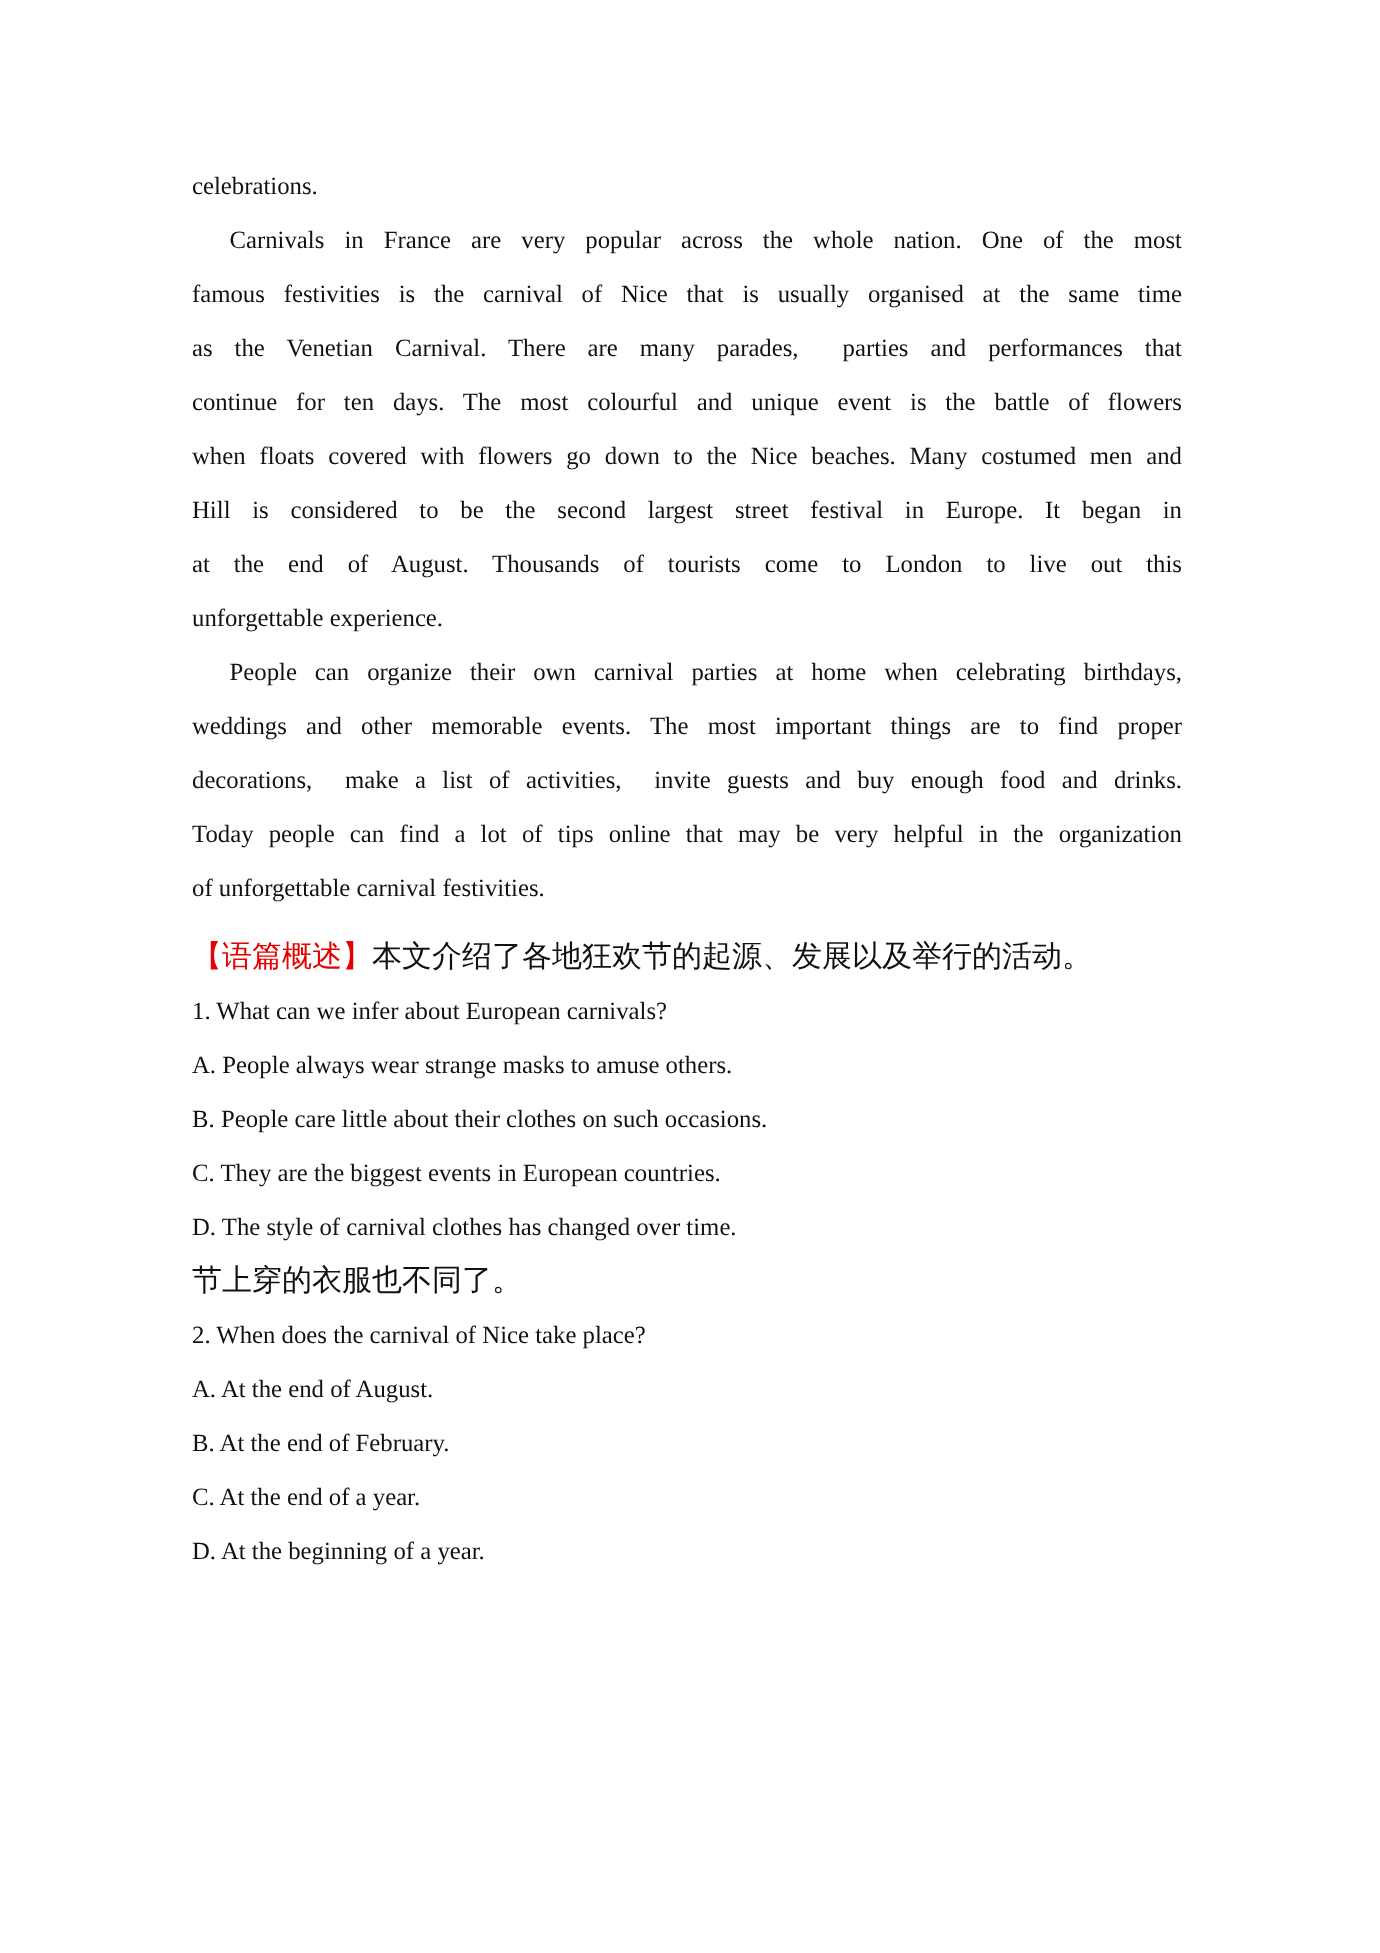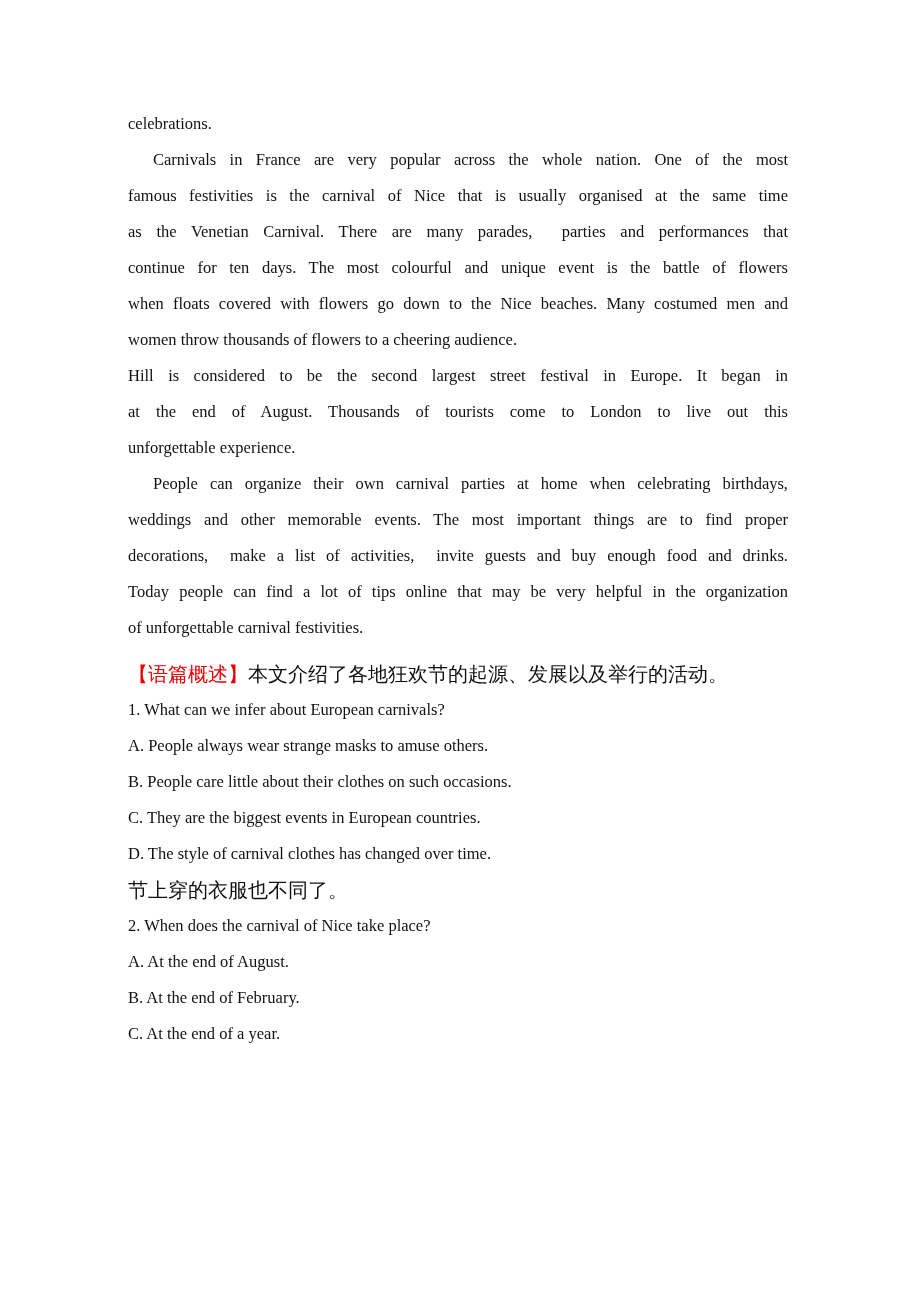--- a/index.html
+++ b/index.html
@@ -47,21 +47,20 @@
 
 <div class="page">
 
   <div class="line">celebrations.</div>
 
   <div class="line justify indent">Carnivals in France are very popular across the whole nation. One of the most</div>
   <div class="line justify">famous festivities is the carnival of Nice that is usually organised at the same time</div>
   <div class="line justify">as the Venetian Carnival. There are many parades,  parties and performances that</div>
   <div class="line justify">continue for ten days. The most colourful and unique event is the battle of flowers</div>
   <div class="line justify">when floats covered with flowers go down to the Nice beaches. Many costumed men and</div>
-  <div class="line">women throw thousands of flowers to a cheering audience.</div>
 
   <div class="line justify">Hill is considered to be the second largest street festival in Europe. It began in</div>
   <div class="line justify">at the end of August. Thousands of tourists come to London to live out this</div>
   <div class="line">unforgettable experience.</div>
 
   <div class="line justify indent">People can organize their own carnival parties at home when celebrating birthdays,</div>
   <div class="line justify">weddings and other memorable events. The most important things are to find proper</div>
   <div class="line justify">decorations,  make a list of activities,  invite guests and buy enough food and drinks.</div>
   <div class="line justify">Today people can find a lot of tips online that may be very helpful in the organization</div>
   <div class="line">of unforgettable carnival festivities.</div>
@@ -73,14 +72,15 @@
   <div class="line">B. People care little about their clothes on such occasions.</div>
   <div class="line">C. They are the biggest events in European countries.</div>
   <div class="line">D. The style of carnival clothes has changed over time.</div>
 
   <div class="line cjk">节上穿的衣服也不同了。</div>
 
   <div class="line">2. When does the carnival of Nice take place?</div>
   <div class="line">A. At the end of August.</div>
   <div class="line">B. At the end of February.</div>
   <div class="line">C. At the end of a year.</div>
+  <div class="line">D. At the beginning of a year.</div>
 
 </div>
 
 </body></html>

